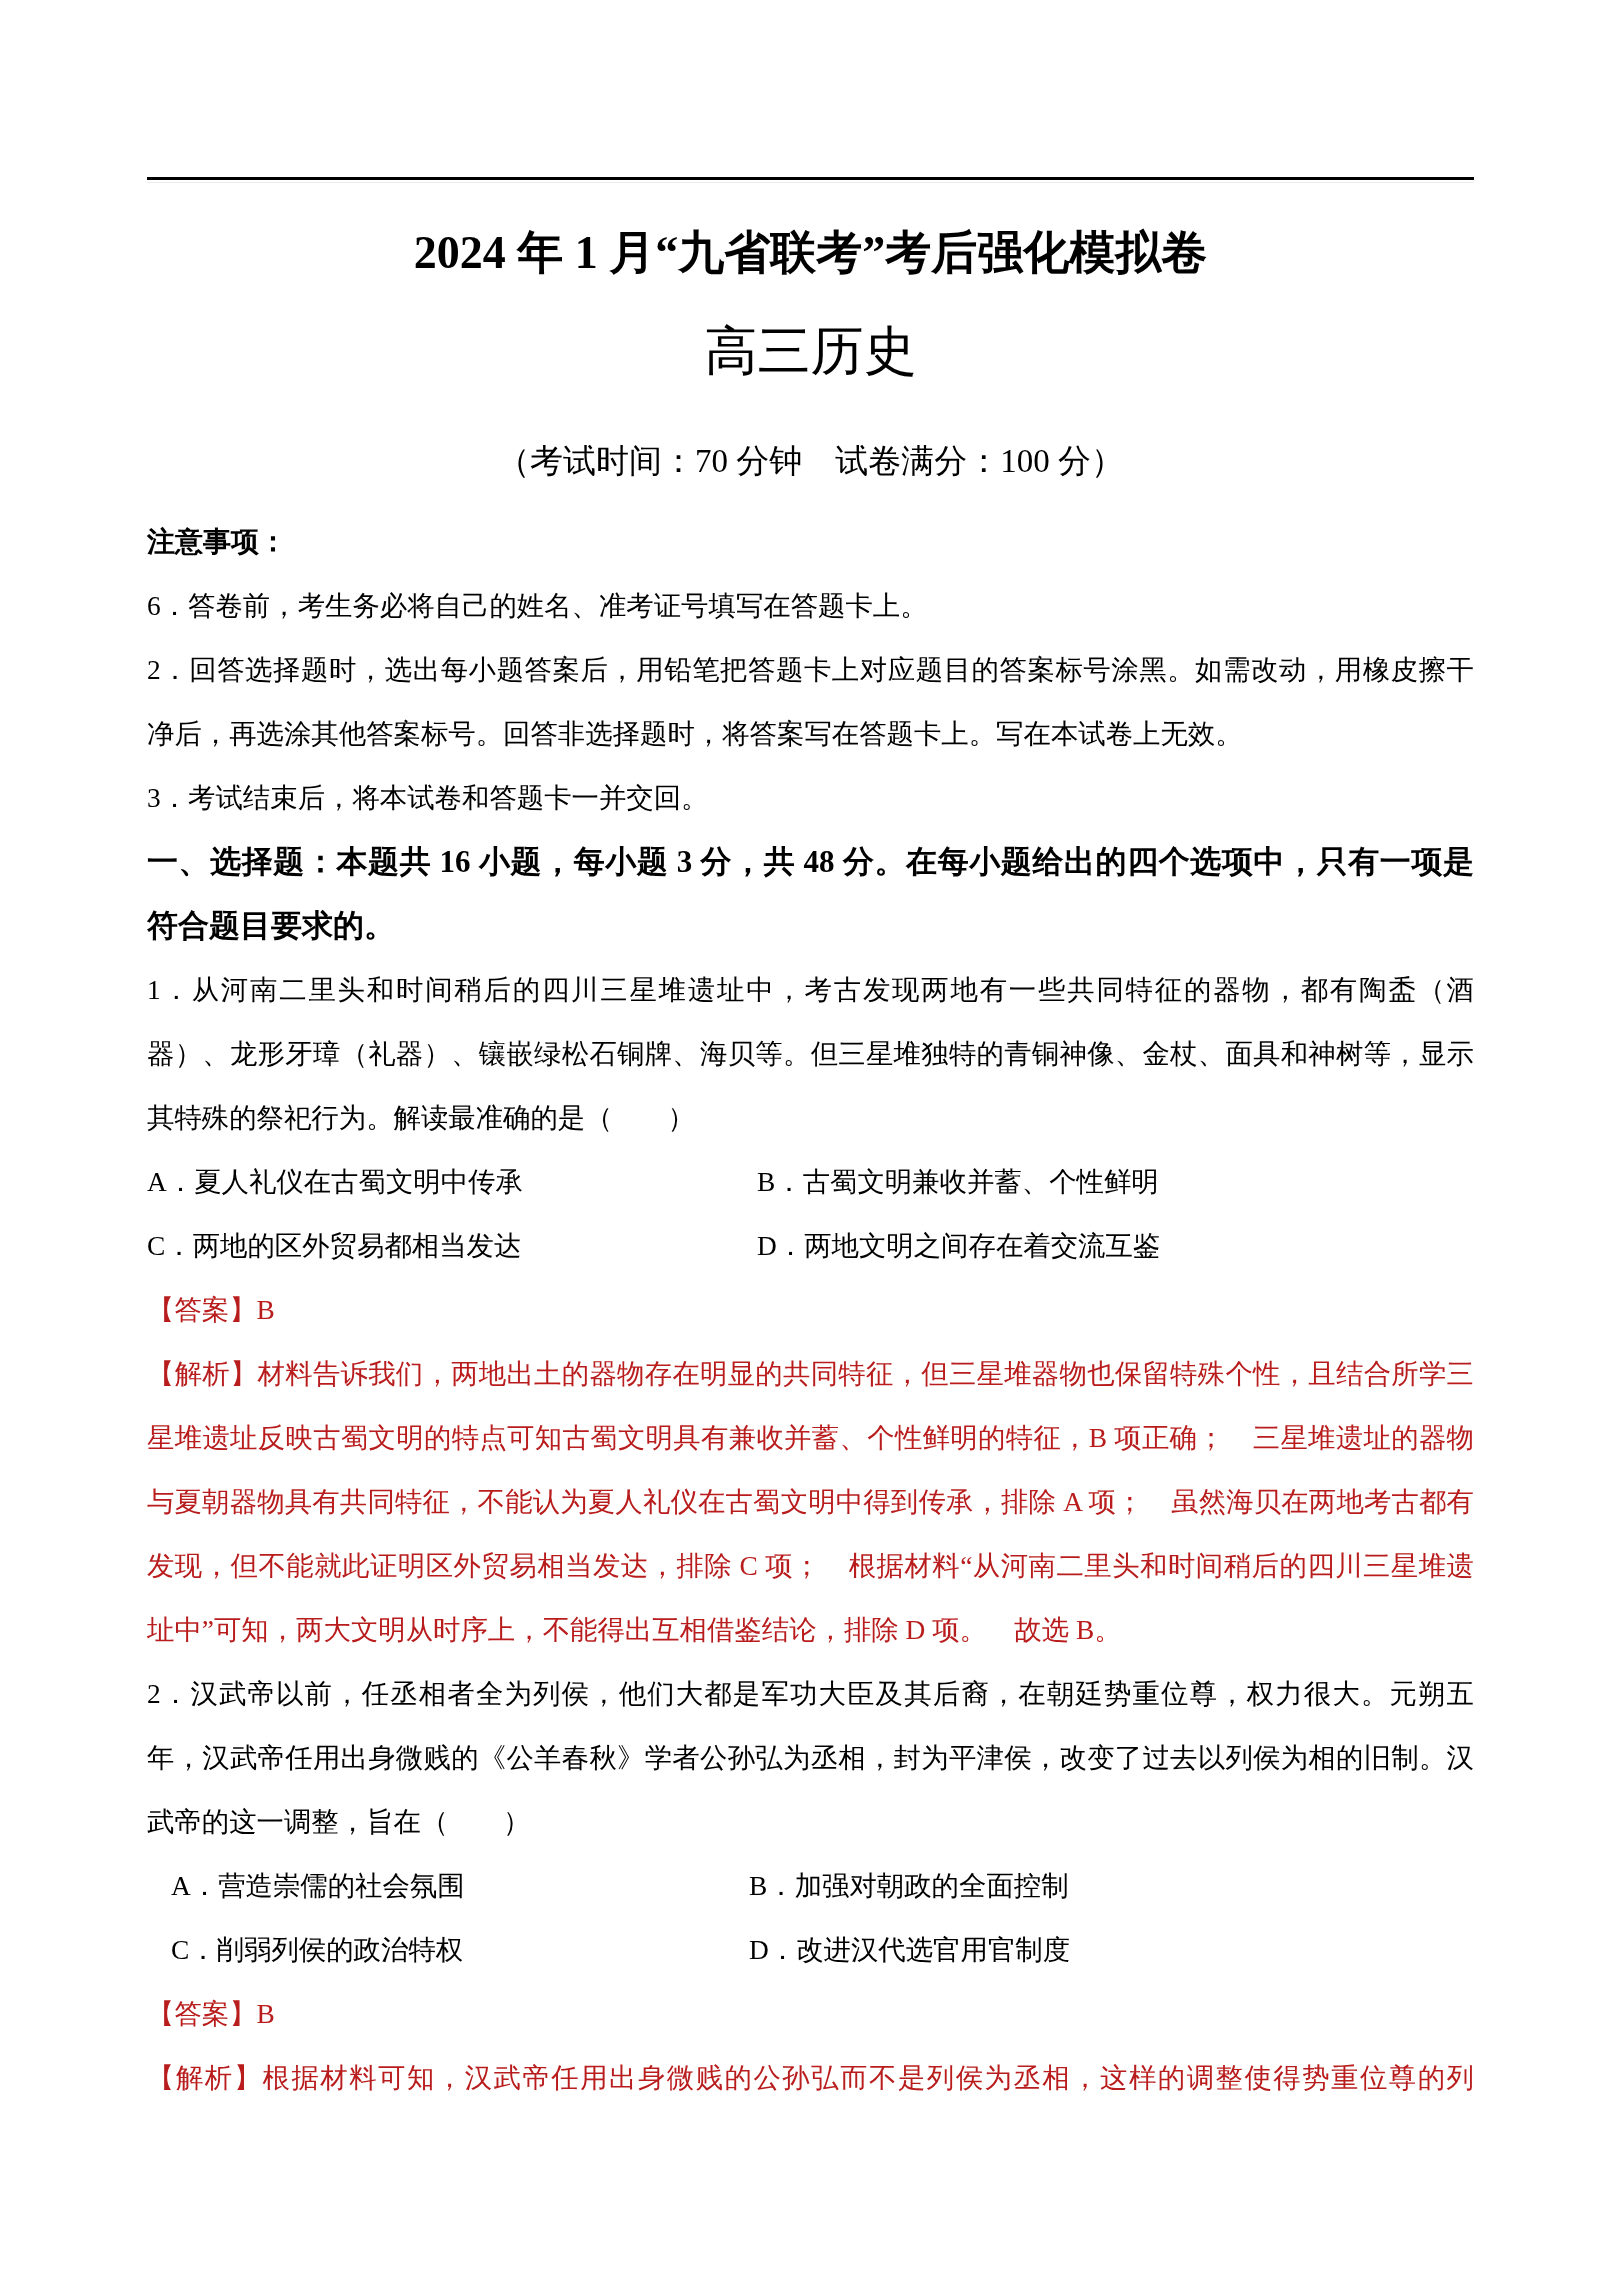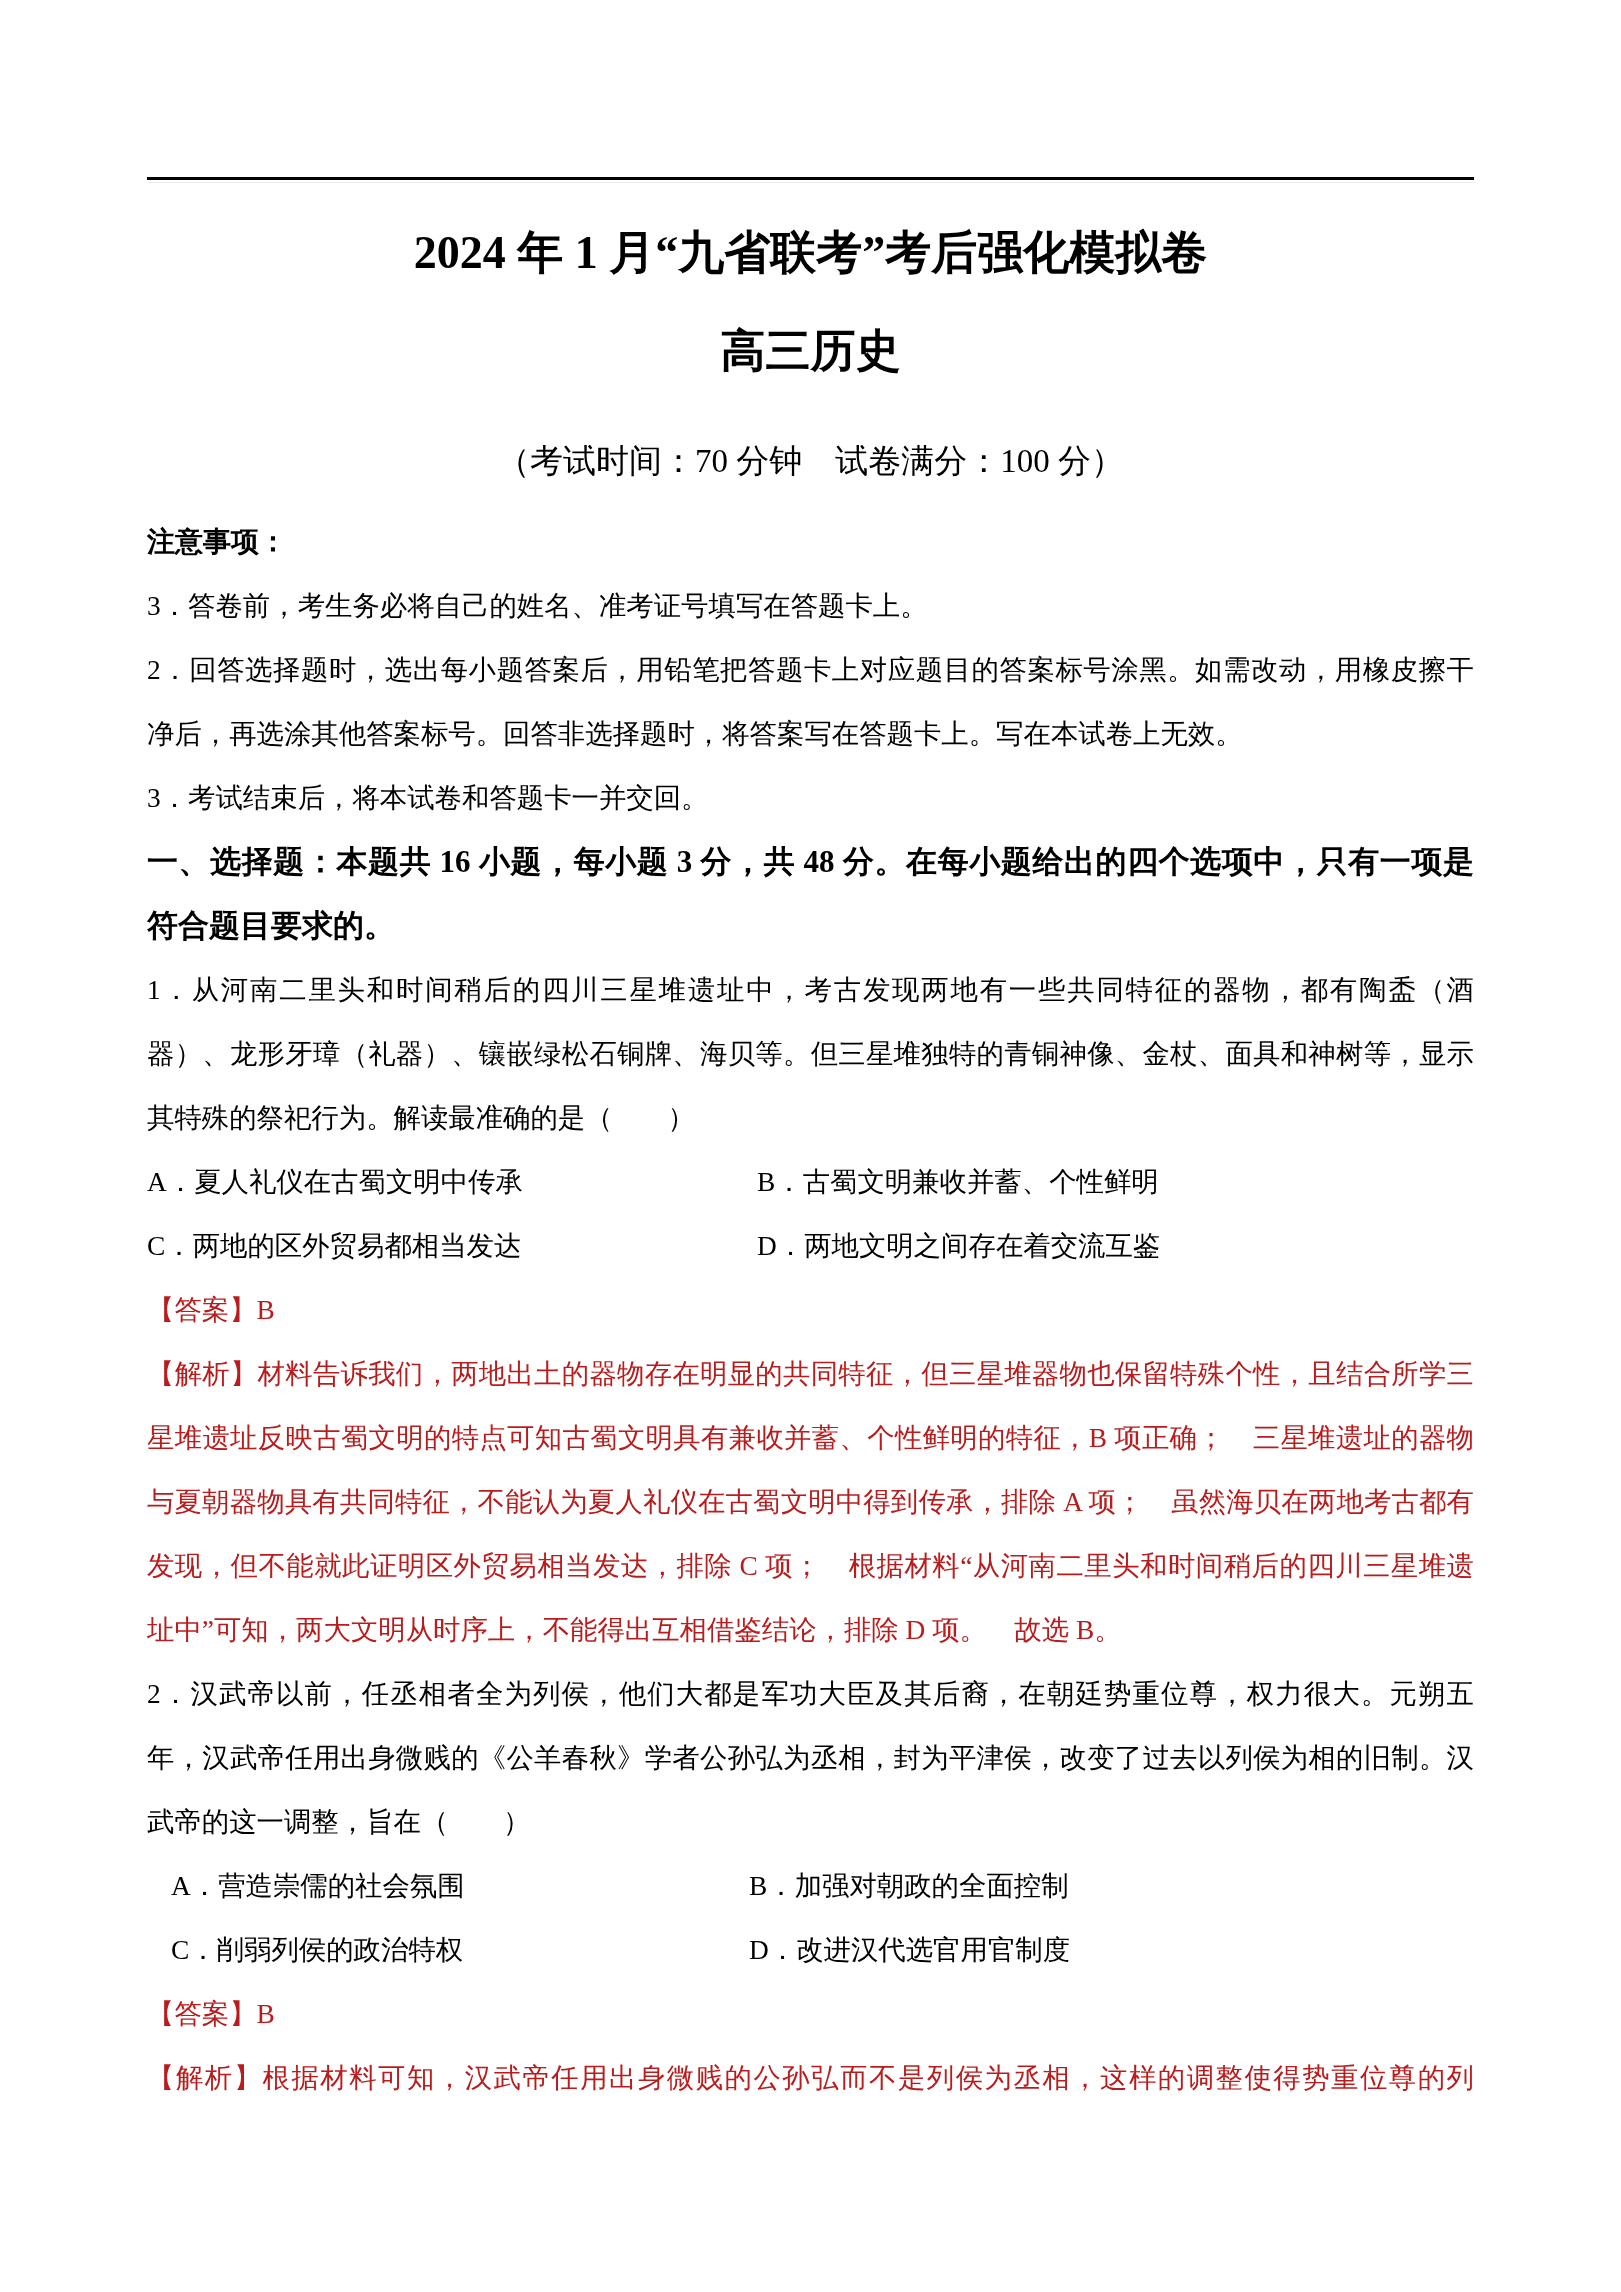--- a/index.html
+++ b/index.html
@@ -23,22 +23,22 @@
     margin: 37px 0 0 0;
     text-align: center;
     font-size: 46px;
     font-weight: bold;
     line-height: 65px;
     white-space: nowrap;
   }
   .title2 {
     margin: 33px 0 0 0;
     text-align: center;
-    font-size: 45px;
-    font-weight: bold;
+    font-size: 53px;
+    font-weight: normal;
     line-height: 67px;
   }
   .exam-info {
     margin: 57px 0 0 0;
     text-align: center;
     font-size: 33px;
     line-height: 39px;
   }
   .body {
     margin-top: 29px;
@@ -70,21 +70,21 @@
 
     <div class="top-rule"></div>
 
     <h1 class="title1">2024 年 1 月“九省联考”考后强化模拟卷</h1>
     <h2 class="title2">高三历史</h2>
     <p class="exam-info">（考试时间：70 分钟　试卷满分：100 分）</p>
 
     <div class="body">
 
       <p class="notice-heading">注意事项：</p>
-      <p>3．答卷前，考生务必将自己的姓名、准考证号填写在答题卡上。</p>
+      <p>6．答卷前，考生务必将自己的姓名、准考证号填写在答题卡上。</p>
       <p>2．回答选择题时，选出每小题答案后，用铅笔把答题卡上对应题目的答案标号涂黑。如需改动，用橡皮擦干净后，再选涂其他答案标号。回答非选择题时，将答案写在答题卡上。写在本试卷上无效。</p>
       <p>3．考试结束后，将本试卷和答题卡一并交回。</p>
 
       <p class="section-heading">一、选择题：本题共 16 小题，每小题 3 分，共 48 分。在每小题给出的四个选项中，只有一项是符合题目要求的。</p>
 
       <div>
         <p>1．从河南二里头和时间稍后的四川三星堆遗址中，考古发现两地有一些共同特征的器物，都有陶盉（酒器）、龙形牙璋（礼器）、镶嵌绿松石铜牌、海贝等。但三星堆独特的青铜神像、金杖、面具和神树等，显示其特殊的祭祀行为。解读最准确的是（　　）</p>
         <div class="opt-row q1-opts">
           <span class="opt-a">A．夏人礼仪在古蜀文明中传承</span>
           <span class="opt-b">B．古蜀文明兼收并蓄、个性鲜明</span>

